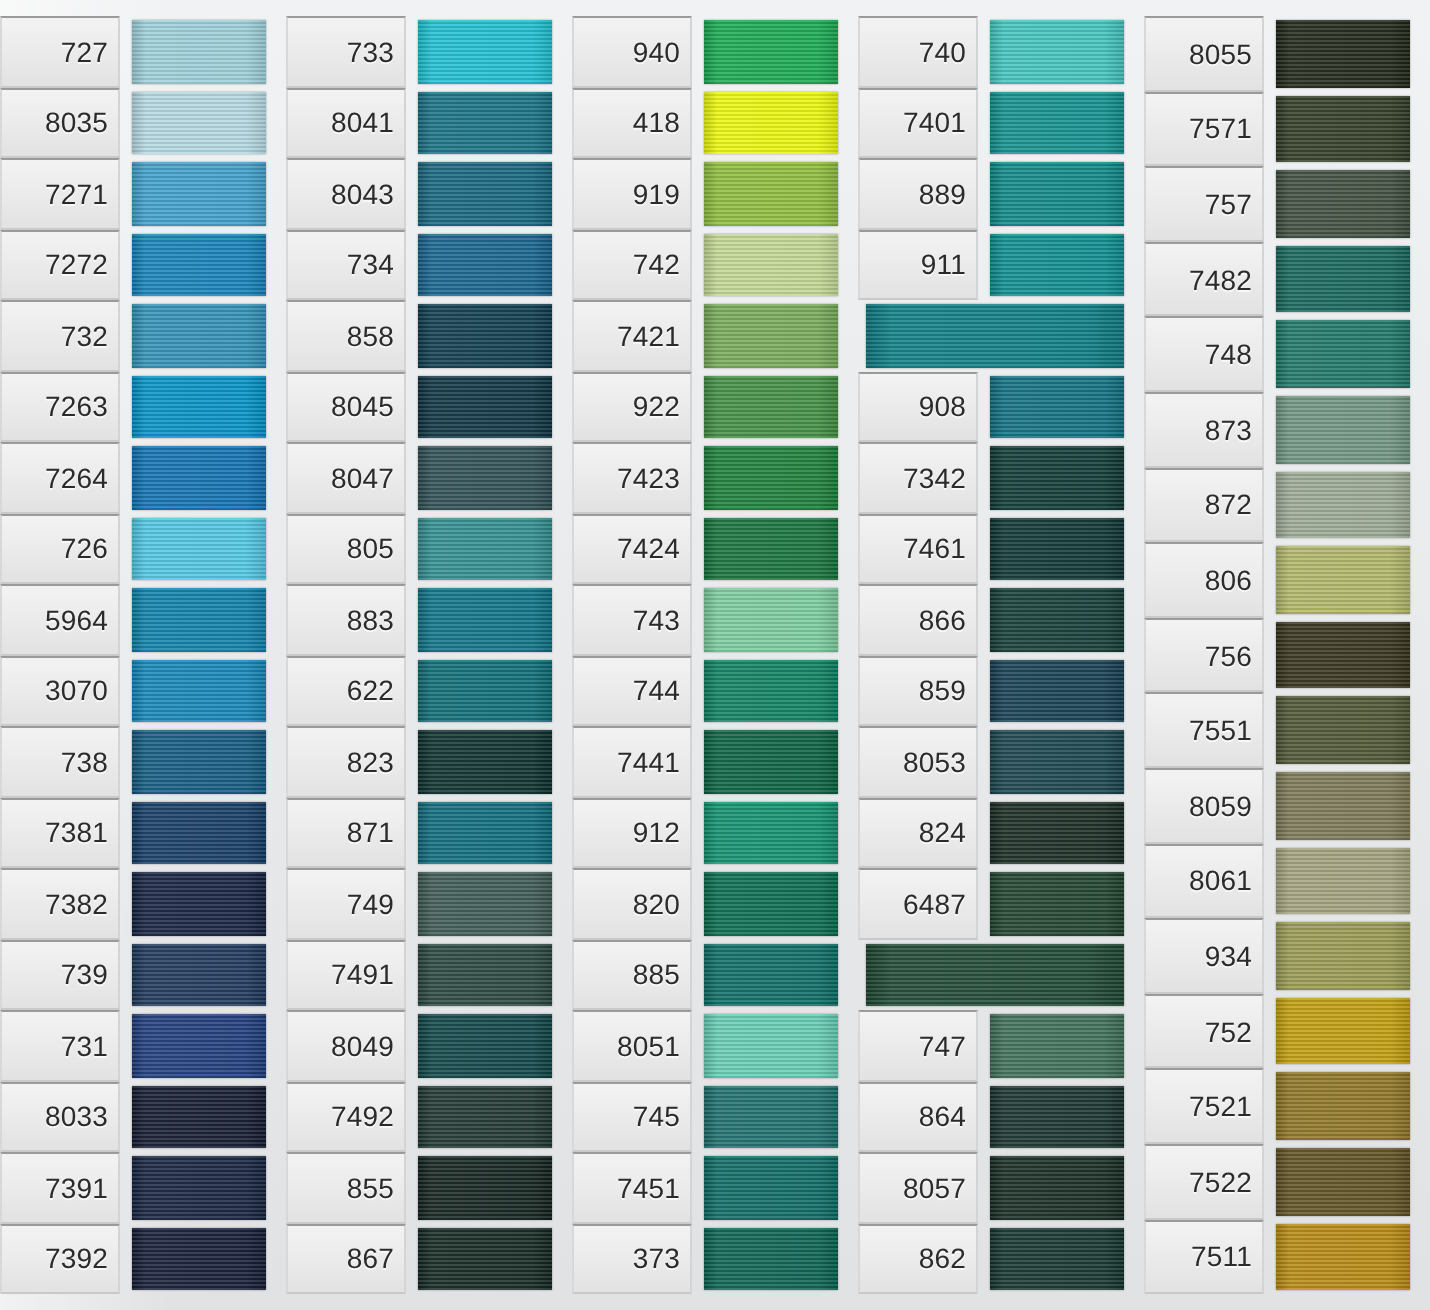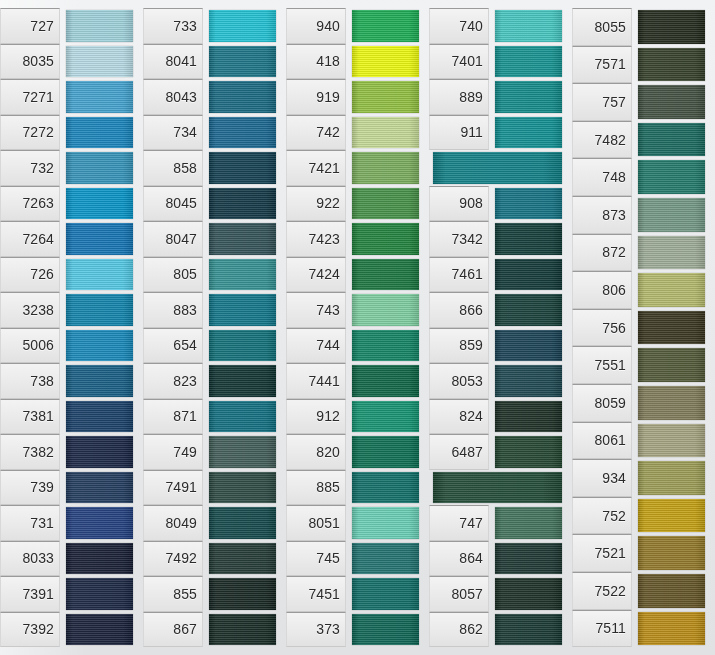--- a/index.html
+++ b/index.html
@@ -149,27 +149,27 @@
             <div class="swatch" style="background: rgb(13, 111, 176);"></div>
           </div>
         </div>
         <div class="row">
           <div class="label-cell">726</div>
           <div class="swatch-wrap">
             <div class="swatch" style="background: rgb(78, 198, 226);"></div>
           </div>
         </div>
         <div class="row">
-          <div class="label-cell">3238</div>
+          <div class="label-cell">5964</div>
           <div class="swatch-wrap">
             <div class="swatch" style="background: rgb(10, 127, 168);"></div>
           </div>
         </div>
         <div class="row">
-          <div class="label-cell">5006</div>
+          <div class="label-cell">3070</div>
           <div class="swatch-wrap">
             <div class="swatch" style="background: rgb(17, 132, 182);"></div>
           </div>
         </div>
         <div class="row">
           <div class="label-cell">738</div>
           <div class="swatch-wrap">
             <div class="swatch" style="background: rgb(16, 88, 127);"></div>
           </div>
         </div>
@@ -267,21 +267,21 @@
             <div class="swatch" style="background: rgb(46, 140, 141);"></div>
           </div>
         </div>
         <div class="row">
           <div class="label-cell">883</div>
           <div class="swatch-wrap">
             <div class="swatch" style="background: rgb(10, 113, 132);"></div>
           </div>
         </div>
         <div class="row">
-          <div class="label-cell">654</div>
+          <div class="label-cell">622</div>
           <div class="swatch-wrap">
             <div class="swatch" style="background: rgb(10, 107, 116);"></div>
           </div>
         </div>
         <div class="row">
           <div class="label-cell">823</div>
           <div class="swatch-wrap">
             <div class="swatch" style="background: rgb(10, 46, 44);"></div>
           </div>
         </div>

